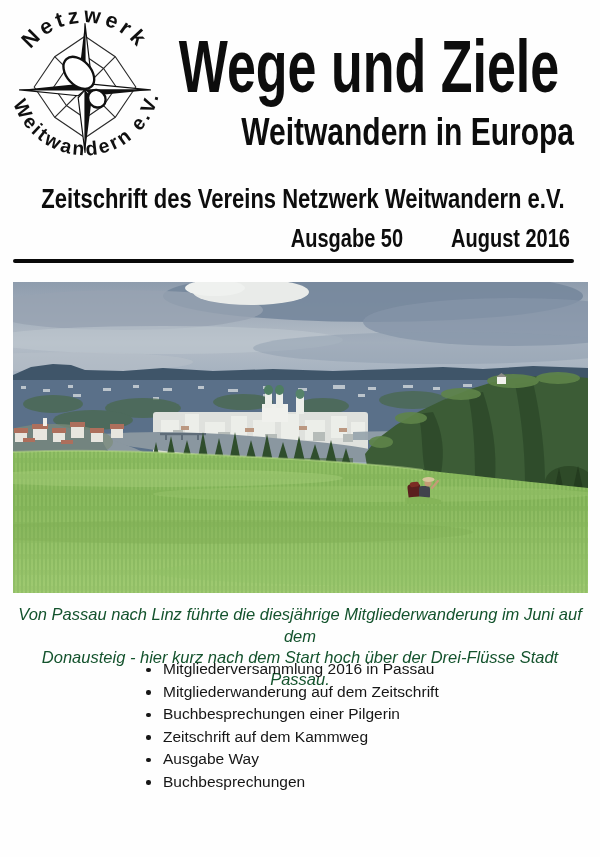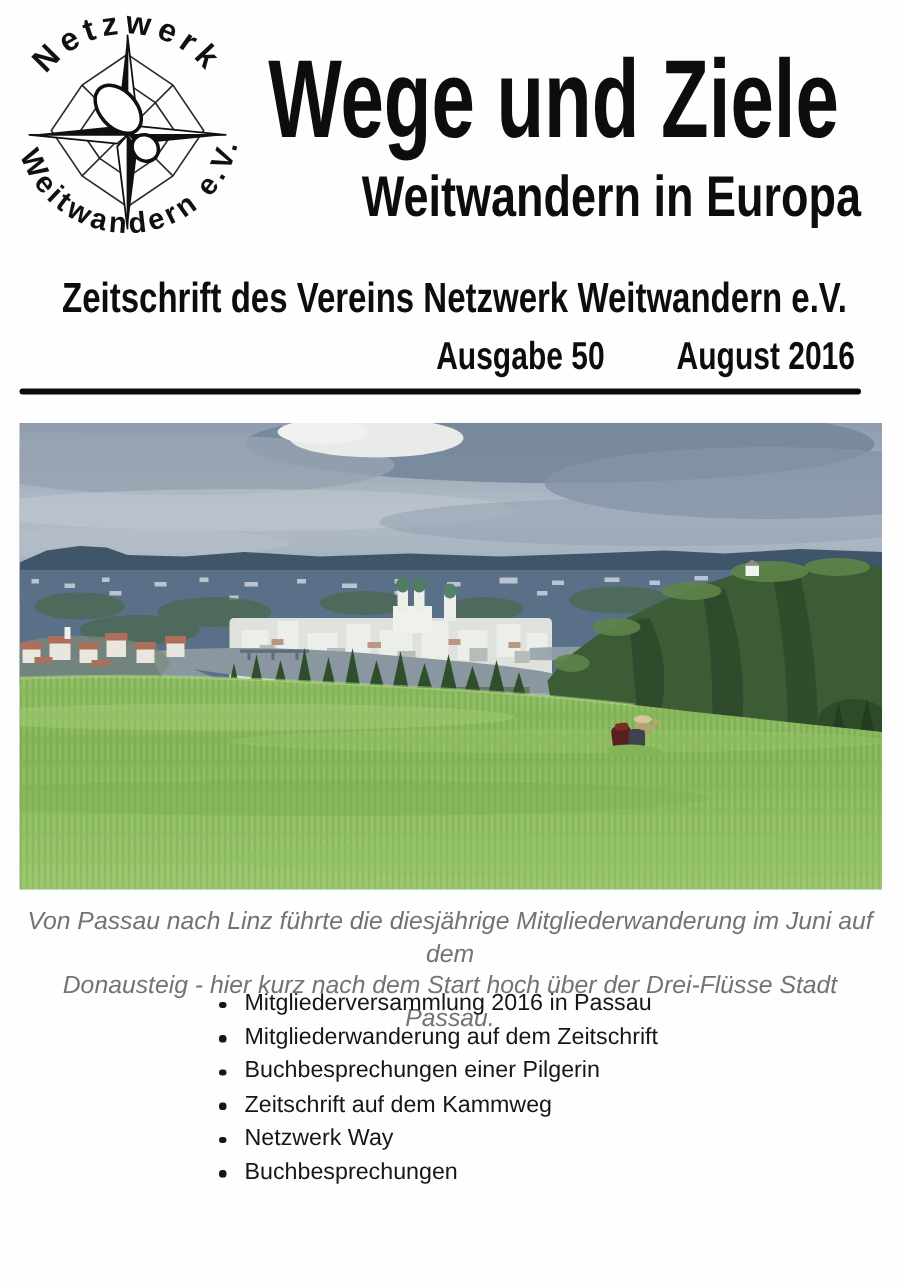--- a/index.html
+++ b/index.html
@@ -43,21 +43,21 @@
   
   .photo{
     position:absolute;left:13px;top:282px;width:575px;height:311px;
     overflow:hidden;background:#9aa8b7;
   }
   .photo svg{display:block;width:100%;height:100%;}
   
   .caption{
     position:absolute;left:16px;right:16px;top:604px;
     text-align:center;font-style:italic;font-size:16.5px;line-height:21.5px;
-    color:#737373;
+    color:#14532d;
   }
   
   .toc{
     position:absolute;left:142px;top:658px;right:20px;
     list-style:none;margin:0;padding:0;
   }
   .toc li{
     position:relative;padding-left:21px;
     font-size:15.5px;line-height:22.6px;color:#161616;
   }
@@ -323,15 +323,15 @@
 <div class="caption">
   <div>Von Passau nach Linz führte die diesjährige Mitgliederwanderung im Juni auf dem</div>
   <div>Donausteig - hier kurz nach dem Start hoch über der Drei-Flüsse Stadt Passau.</div>
 </div>
 
 <ul class="toc">
   <li><span>Mitgliederversammlung 2016 in Passau</span></li>
   <li><span>Mitgliederwanderung auf dem Zeitschrift</span></li>
   <li><span>Buchbesprechungen einer Pilgerin</span></li>
   <li><span>Zeitschrift auf dem Kammweg</span></li>
-  <li><span>Netzwerk Way</span></li>
+  <li><span>Ausgabe Way</span></li>
   <li><span>Buchbesprechungen</span></li>
 </ul>
 
 </body></html>

